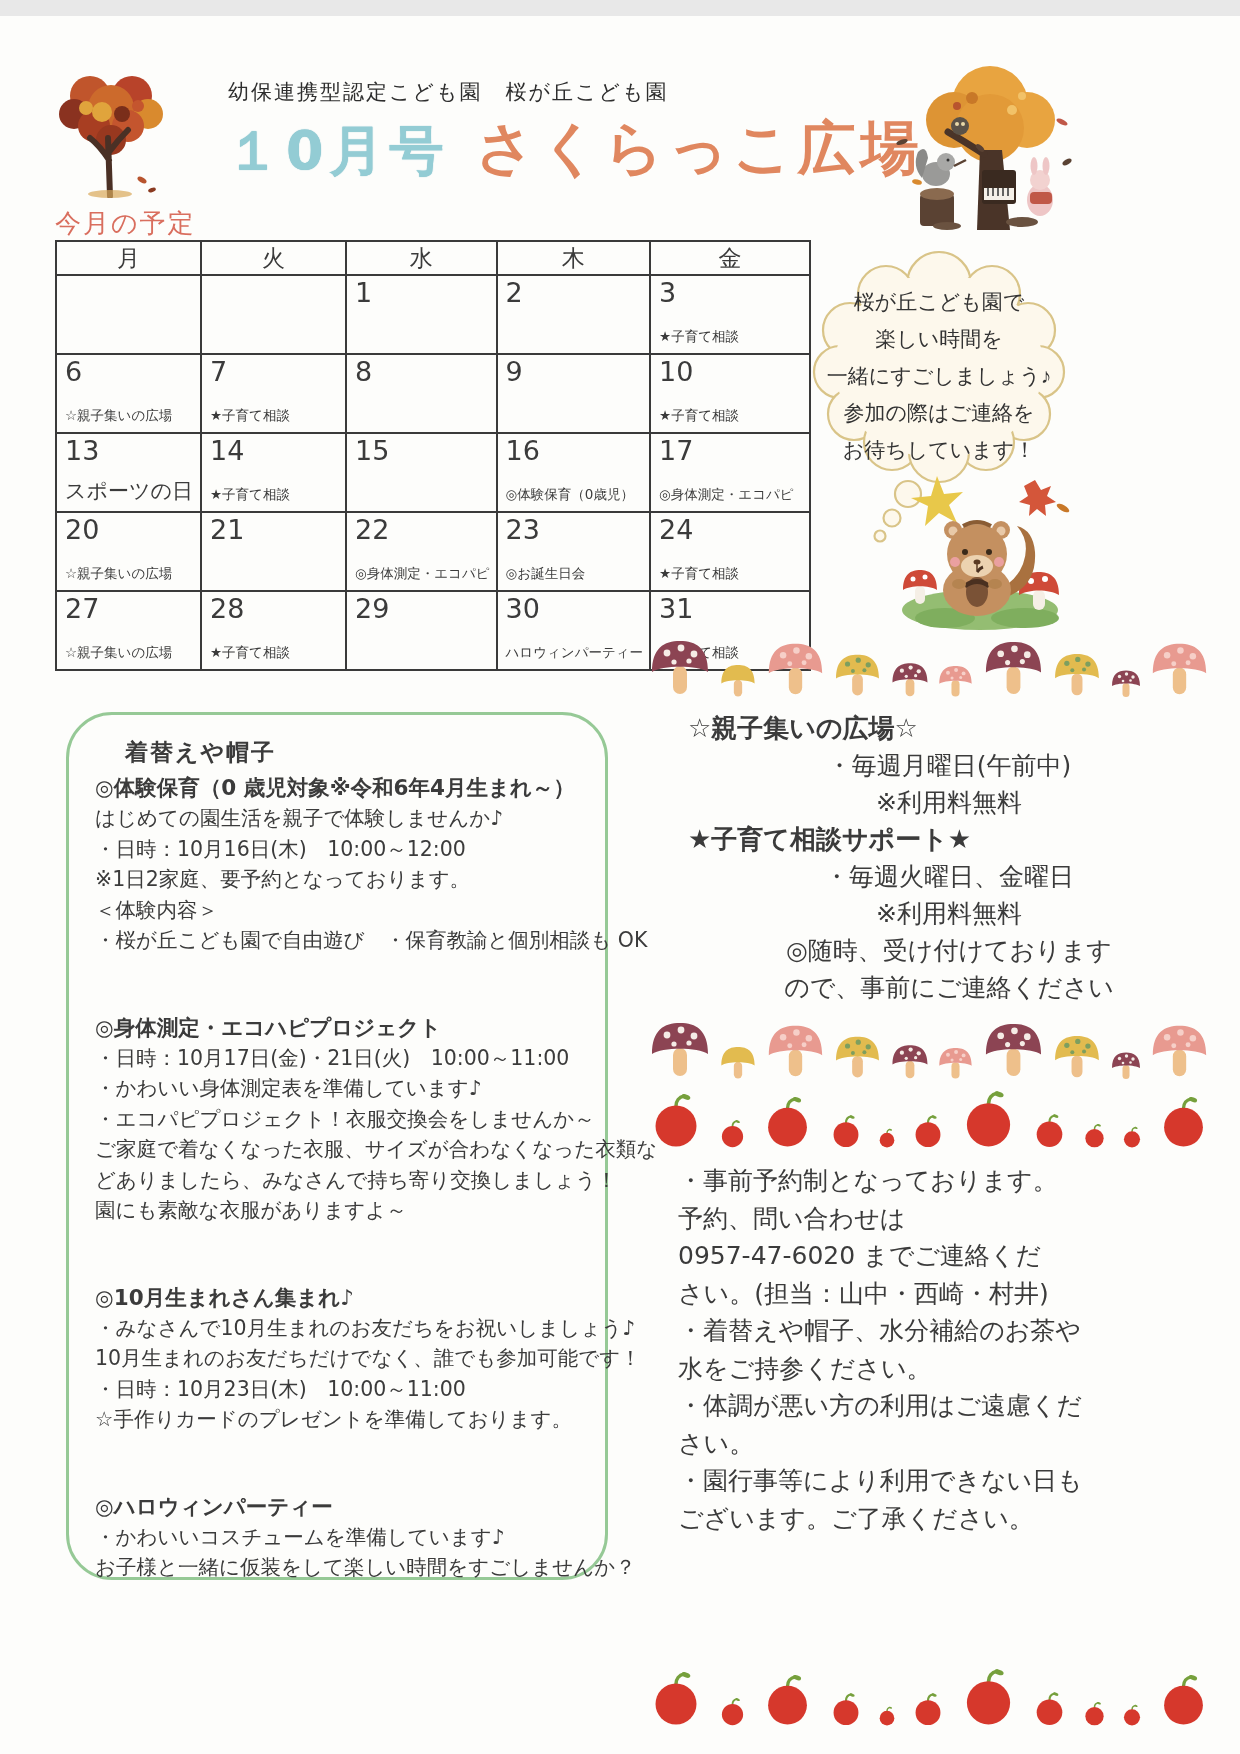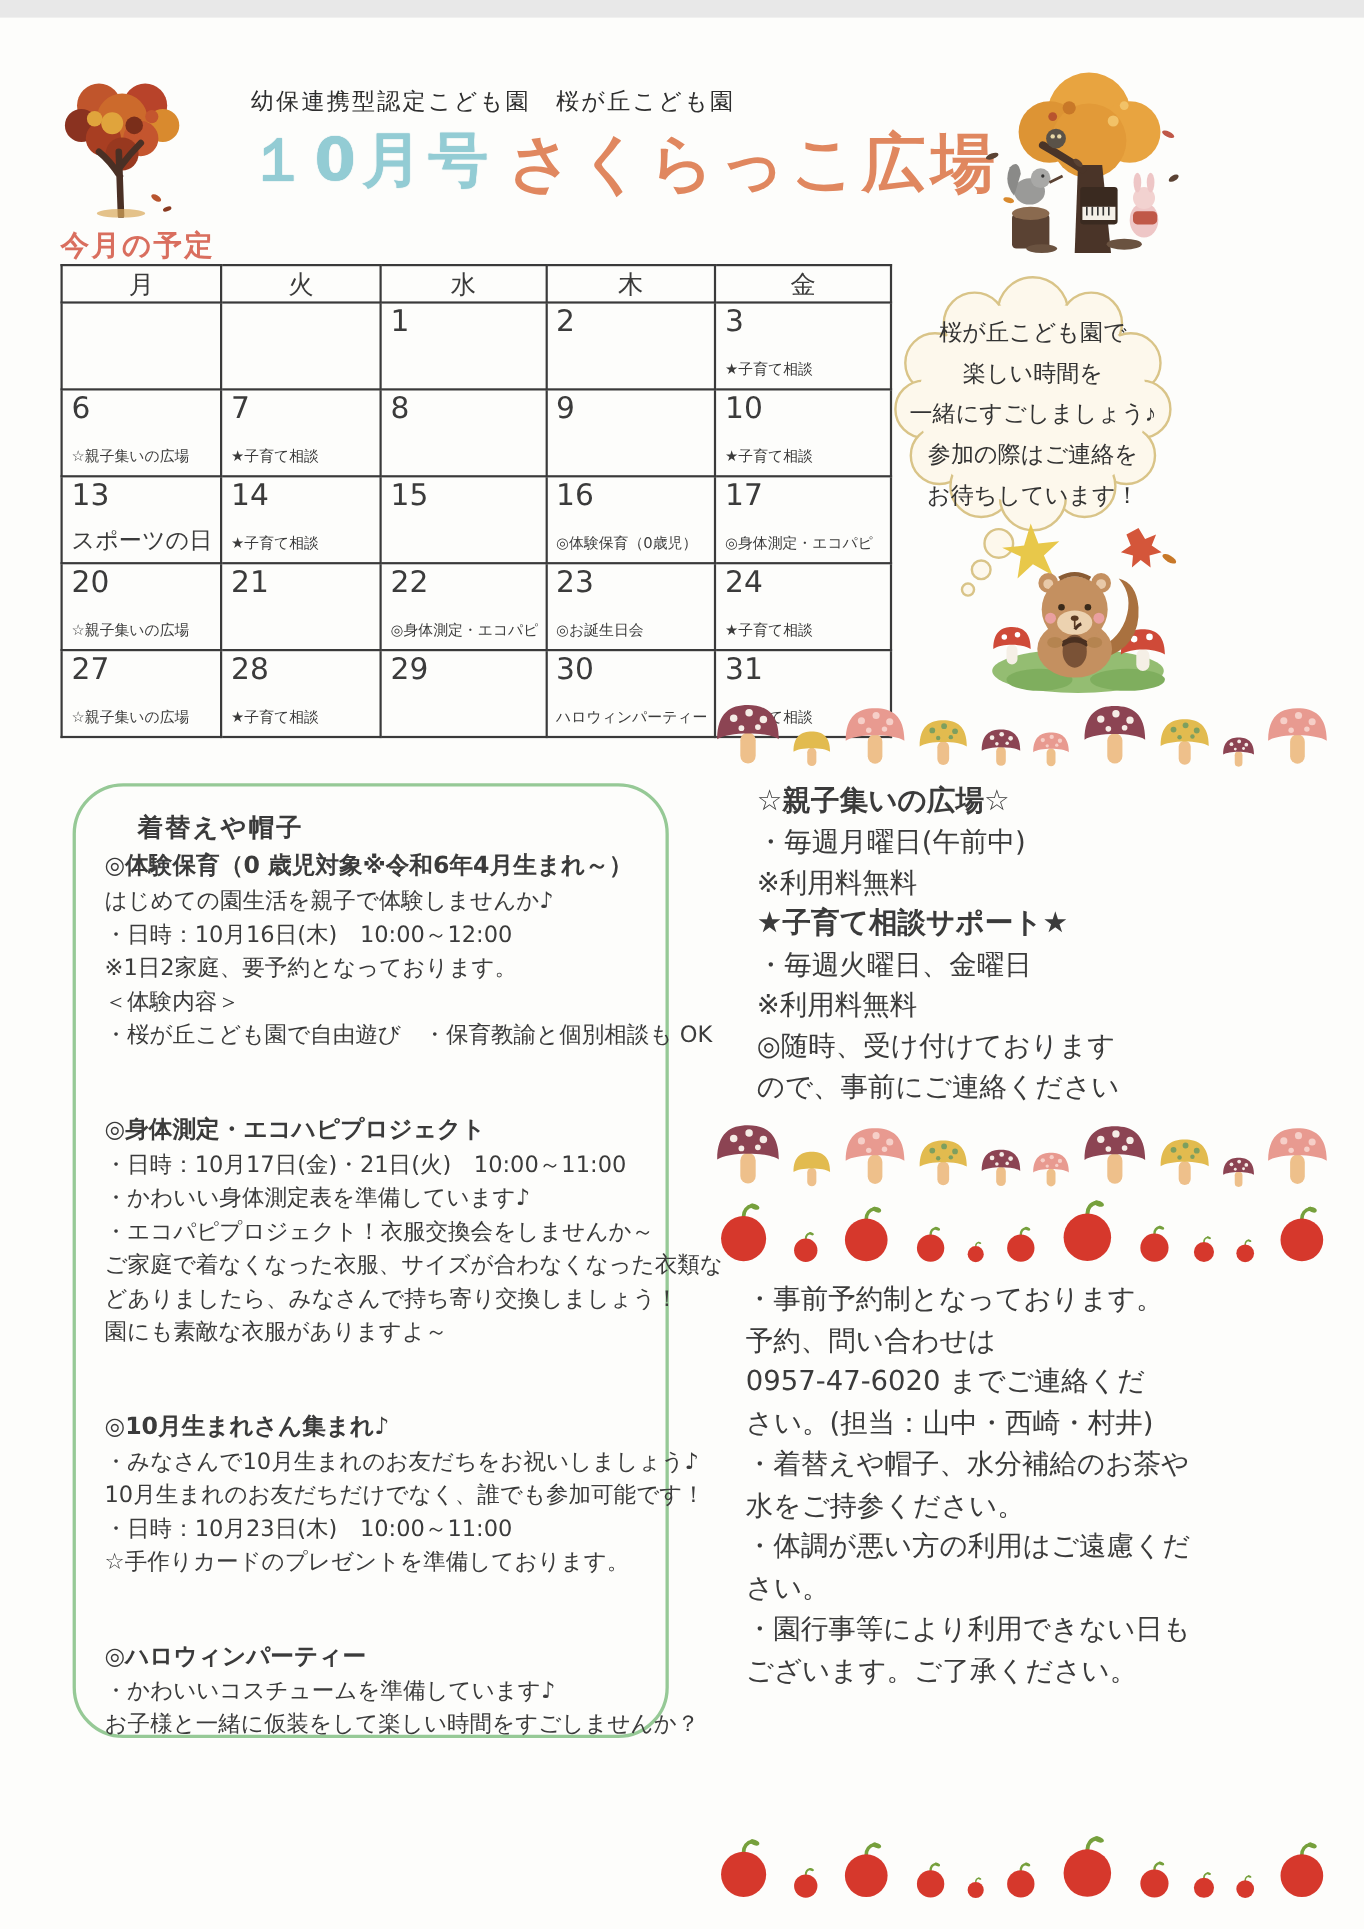--- a/index.html
+++ b/index.html
@@ -1,28 +1,28 @@
 <!DOCTYPE html>
 <html><head>
 <meta charset="utf-8">
 <style>
   html,body{margin:0;padding:0;background:#e8e8e8;}
   .page{position:relative;width:1240px;height:1754px;margin:16px auto;background:#fdfdfb;
         font-family:"DejaVu Sans","Liberation Sans",sans-serif;color:#3b3b3b;overflow:hidden;}
 
   
   .school-name{position:absolute;left:228px;top:62px;font-size:21px;letter-spacing:2px;color:#2e2e2e;}
-  .title-row{position:absolute;left:226px;top:94px;display:flex;align-items:flex-start;gap:12px;}
+  .title-row{position:absolute;left:226px;top:94px;display:flex;align-items:flex-end;gap:26px;}
   .issue-label{font-size:54px;font-weight:bold;color:#93ccd4;letter-spacing:6px;
                text-shadow:0 0 1px #6fb5c2;}
   .newsletter-title{font-size:58px;font-weight:bold;color:#e0875f;letter-spacing:5px;}
   .illu{position:absolute;}
 
   
-  .schedule-heading{position:absolute;left:55px;top:190px;font-size:26px;font-weight:bold;color:#d96e5e;letter-spacing:2px;}
+  .schedule-heading{position:absolute;left:55px;top:190px;font-size:26px;font-weight:normal;color:#d96e5e;letter-spacing:2px;}
   table.calendar{position:absolute;left:55px;top:224px;border-collapse:collapse;table-layout:fixed;}
   table.calendar th{border:2px solid #3a3a3a;height:32px;font-size:23px;font-weight:normal;text-align:center;padding:0;}
   table.calendar td{border:2px solid #3a3a3a;height:72px;vertical-align:top;padding:2px 6px 3px 8px;}
   .cal-cell-inner{display:flex;flex-direction:column;justify-content:space-between;height:67px;}
   .cal-day{font-size:27px;line-height:30px;}
   .cal-event{font-size:13.5px;line-height:17px;white-space:nowrap;}
   .cal-event.large{font-size:21px;line-height:24px;}
 
   
   .bubble-wrap{position:absolute;left:808px;top:226px;width:262px;height:310px;font-family:Liberation Serif, serif;}
@@ -37,21 +37,21 @@
   .ev-section:last-child{margin-bottom:0;}
   .ev-heading{font-size:21.5px;font-weight:bold;line-height:31px;white-space:nowrap;}
   .ev-line{font-size:20.5px;line-height:30.5px;white-space:nowrap;}
 
   
   .right-col{position:absolute;left:648px;top:614px;width:562px;}
   .decor-row{display:flex;align-items:flex-end;justify-content:space-between;height:70px;margin-bottom:4px;}
   .decor-row.apples{height:62px;}
   .sup-block{padding-left:40px;margin-top:10px;margin-bottom:6px;}
   .sup-heading{font-size:26px;font-weight:bold;line-height:37px;white-space:nowrap;}
-  .sup-line{font-size:25px;line-height:37px;white-space:nowrap;}
+  .sup-line{font-size:25px;line-height:37px;white-space:nowrap;text-align:center;}
   .notes-block{padding-left:30px;margin-top:14px;}
   .note-line{font-size:25px;line-height:37.5px;white-space:nowrap;}
   .apple-row-bottom{position:absolute;left:648px;top:1648px;width:562px;}
 </style>
 </head>
 <body>
 
 <div class="page">
 
   <svg class="illu" style="left:50px;top:52px" width="125" height="130" viewBox="0 0 125 130">

